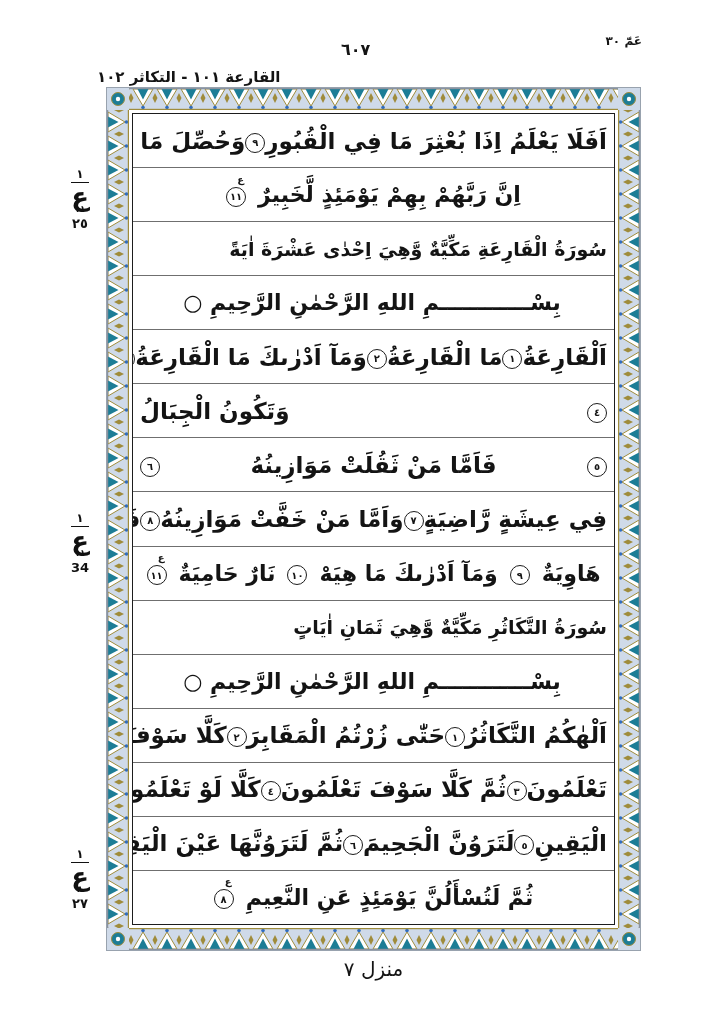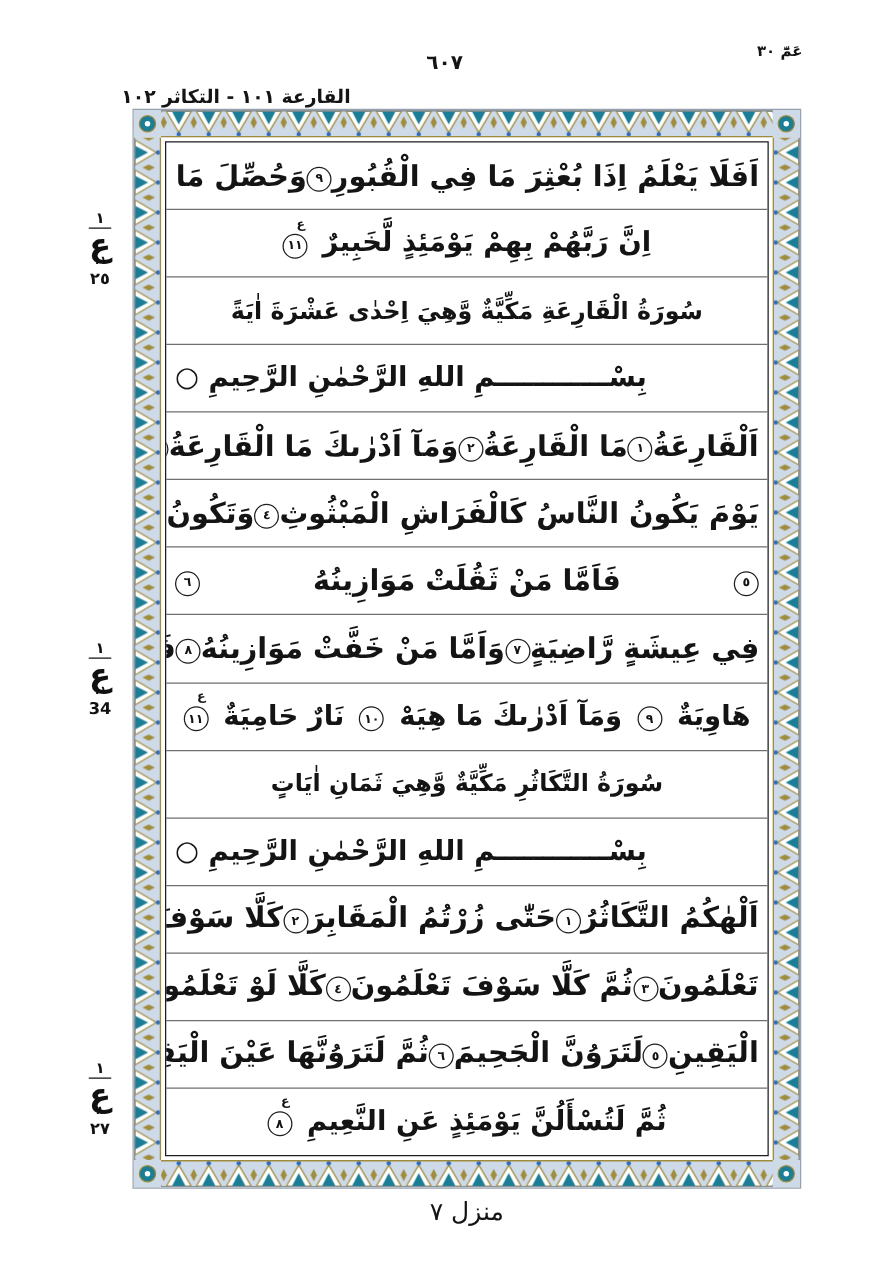--- a/index.html
+++ b/index.html
@@ -27,22 +27,22 @@
     position:absolute;inset:25px;background:#ffffff;border:1.6px solid #1d1d1d;
     display:flex;flex-direction:column;
   }
   .row{
     flex:1;display:flex;direction:rtl;align-items:center;overflow:hidden;
     border-bottom:1px solid #6f6f6f;padding:0 7px;min-height:0;
   }
   .row:last-child{border-bottom:none;}
   .row.ayah{justify-content:space-between;}
   .row.ayah-center{justify-content:center;gap:12px;}
-  .row.surah-header{justify-content:center;}
-  .row.bismillah{justify-content:flex-end;padding-right:10px;}
+  .row.surah-header{justify-content:flex-start;}
+  .row.bismillah{justify-content:center;padding-right:10px;}
   .words{white-space:nowrap;font-weight:bold;font-size:23px;color:#141414;}
   .surah-header .words{font-size:19px;letter-spacing:-1px;}
   .bismillah .words{font-size:22px;}
   .ayah-center .words{font-size:22px;}
   .vmark{position:relative;width:20px;height:20px;flex:0 0 auto;margin-top:4px;}
   .vnum{
     display:flex;align-items:center;justify-content:center;width:20px;height:20px;
     border:1.5px solid #1d1d1d;border-radius:50%;font-size:10px;font-weight:bold;box-sizing:border-box;
   }
   .ruku-sup{position:absolute;top:-13px;right:2px;font-size:10px;font-weight:bold;}
@@ -206,21 +206,20 @@
           <span class="words">مَا الْقَارِعَةُ</span>
           <span class="vmark">
             <span class="vnum">٢</span>
           </span>
           <span class="words">وَمَآ اَدْرٰىكَ مَا الْقَارِعَةُ</span>
           <span class="vmark">
             <span class="vnum">٣</span>
           </span>
         </div>
         <div class="row ayah">
-          <span class="words">يَوْمَ يَكُونُ النَّاسُ كَالْفَرَاشِ الْمَبْثُوثِ</span>
           <span class="vmark">
             <span class="vnum">٤</span>
           </span>
           <span class="words">وَتَكُونُ الْجِبَالُ</span>
         </div>
         <div class="row ayah">
           <span class="vmark">
             <span class="vnum">٥</span>
           </span>
           <span class="words">فَاَمَّا مَنْ ثَقُلَتْ مَوَازِينُهُ</span>

